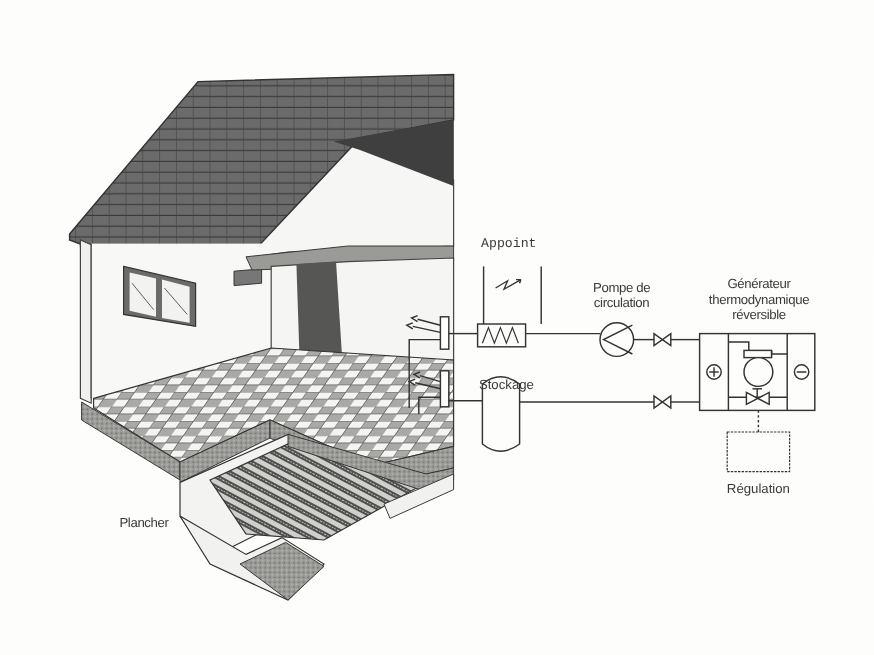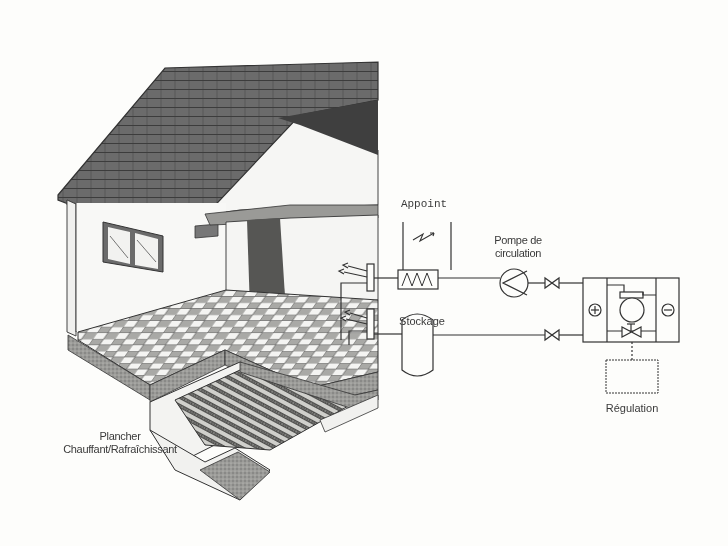--- a/index.html
+++ b/index.html
@@ -163,21 +163,25 @@
   <div class="lbl" style="left:400px; top:198px; width:48px;font-family:Liberation Mono, monospace;">Appoint</div>
 
 
   <div class="lbl" style="left:392px; top:296px; width:60px;margin-top:19px;">Stockage</div>
 
   <div class="lbl cond" style="left:488px; top:214px; width:60px;margin-top:20px;">
     <div>Pompe de</div>
     <div>circulation</div>
   </div>
 
+  <div class="lbl cond" style="left:580px; top:231px; width:105px;">
+    <div>Générateur</div>
+    <div>thermodynamique</div>
+    <div>réversible</div>
+  </div>
 
   <div class="lbl" style="left:596px; top:402px; width:72px;">Régulation</div>
 
   <div class="lbl cond" style="left:50px; top:430px; width:140px;">
     <div>Plancher</div>
-    <div>Chauffant/Rafraîchissant</div>
   </div>
 
 </div>
 
 </body></html>

